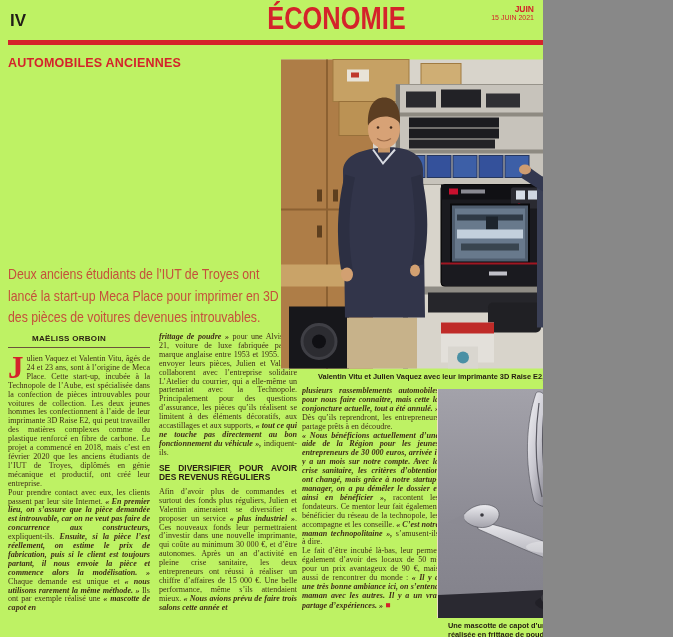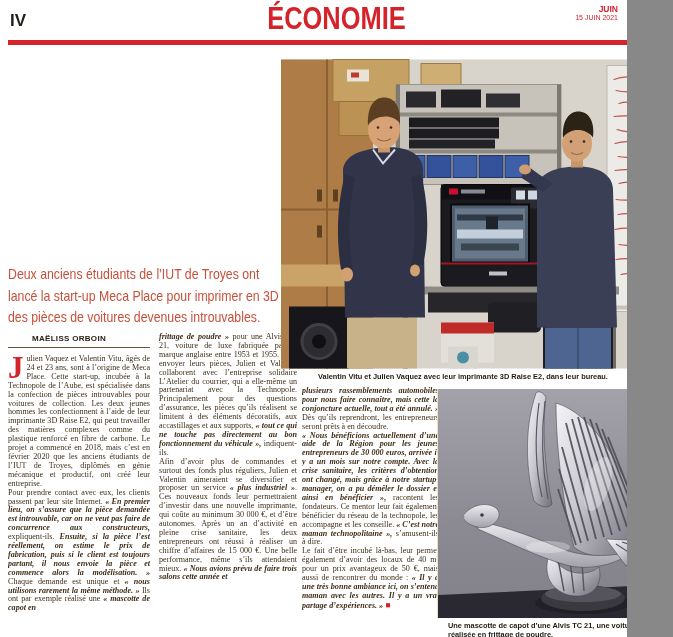--- a/index.html
+++ b/index.html
@@ -1,16 +1,16 @@
 <!DOCTYPE html>
 <html><head>
 <meta charset="utf-8">
 <style>
   html,body{margin:0;padding:0;background:#888;}
-  #page{position:relative;width:627px;height:637px;background:#ffffff;overflow:hidden;
+  #page{position:relative;width:543px;height:637px;background:#bef264;overflow:hidden;
         font-family:"Liberation Sans",sans-serif;}
 
   
   .page-number{position:absolute;left:10px;top:12px;font:700 17px/1 "Liberation Sans",sans-serif;color:#211d18;}
   .section-title{position:absolute;left:0;top:2px;width:673px;text-align:center;
         font:700 31px/1.1 "Liberation Sans",sans-serif;color:#d4232b;transform:scaleX(.82);}
   .masthead-date{position:absolute;right:9px;top:5px;text-align:right;color:#d4232b;}
   .masthead-date .day{font:700 8.5px/9px "Liberation Sans",sans-serif;}
   .masthead-date .date{font:400 7px/8px "Liberation Sans",sans-serif;}
   .red-rule{position:absolute;left:8px;top:40px;width:657px;height:5px;background:#d4232b;}
@@ -53,38 +53,40 @@
 <div id="page">
 
   <div class="page-number">IV</div>
   <div class="section-title">ÉCONOMIE</div>
   <div class="masthead-date">
     <div class="day">JUIN</div>
     <div class="date">15 JUIN 2021</div>
   </div>
   <div class="red-rule"></div>
 
+  <div class="kicker">AUTOMOBILES ANCIENNES</div>
   <div class="standfirst">Deux anciens étudiants de l’IUT de Troyes ont lancé la start-up Meca Place pour imprimer en 3D des pièces de voitures devenues introuvables.</div>
 
   <div class="col" id="col1">
     <div class="byline">MAËLISS ORBOIN</div>
     <div class="byline-rule"></div>
     <p class="bp"><span class="dropcap">J</span><span>ulien Vaquez et Valentin Vitu, âgés de 24 et 23 ans, sont à l’origine de Meca Place. Cette start-up, incubée à la Technopole de l’Aube, est spécialisée dans la confection de pièces introuvables pour voitures de collection. Les deux jeunes hommes les confectionnent à l’aide de leur imprimante 3D Raise E2, qui peut travailler des matières complexes comme du plastique renforcé en fibre de carbone. Le projet a commencé en 2018, mais c’est en février 2020 que les anciens étudiants de l’IUT de Troyes, diplômés en génie mécanique et productif, ont créé leur entreprise.</span></p>
     <p class="bp"><span>Pour prendre contact avec eux, les clients passent par leur site Internet. </span><span class="run-i">« En premier lieu, on s’assure que la pièce demandée est introuvable, car on ne veut pas faire de concurrence aux constructeurs, </span><span>expliquent-ils. </span><span class="run-i">Ensuite, si la pièce l’est réellement, on estime le prix de fabrication, puis si le client est toujours partant, il nous envoie la pièce et commence alors la modélisation. » </span><span>Chaque demande est unique et </span><span class="run-i">« nous utilisons rarement la même méthode. » </span><span>Ils ont par exemple réalisé une </span><span class="run-i">« mascotte de capot en</span></p>
   </div>
 
   <div class="col" id="col2">
     <p class="bp"><span class="run-i">frittage de poudre » </span><span>pour une Alvis TC 21, voiture de luxe fabriquée par la marque anglaise entre 1953 et 1955. Pour envoyer leurs pièces, Julien et Valentin collaborent avec l’entreprise solidaire L’Atelier du courrier, qui a elle-même un partenariat avec la Technopole. Principalement pour des questions d’assurance, les pièces qu’ils réalisent se limitent à des éléments décoratifs, aux accastillages et aux supports, </span><span class="run-i">« tout ce qui ne touche pas directement au bon fonctionnement du véhicule », </span><span>indiquent-ils.</span></p>
+    <h3 class="subheading">SE DIVERSIFIER POUR AVOIR DES REVENUS RÉGULIERS</h3>
     <p class="bp"><span>Afin d’avoir plus de commandes et surtout des fonds plus réguliers, Julien et Valentin aimeraient se diversifier et proposer un service </span><span class="run-i">« plus industriel »</span><span>. Ces nouveaux fonds leur permettraient d’investir dans une nouvelle imprimante, qui coûte au minimum 30 000 €, et d’être autonomes. Après un an d’activité en pleine crise sanitaire, les deux entrepreneurs ont réussi à réaliser un chiffre d’affaires de 15 000 €. Une belle performance, même s’ils attendaient mieux. </span><span class="run-i">« Nous avions prévu de faire trois salons cette année et</span></p>
   </div>
 
   <div class="col" id="col3">
-    <p class="bp"><span class="run-i">plusieurs rassemblements automobiles pour nous faire connaître, mais cette la conjoncture actuelle, tout a été annulé. » </span><span>Dès qu’ils reprendront, les entrepreneurs seront prêts à en découdre.</span></p>
+    <p class="bp"><span class="run-i">plusieurs rassemblements automobiles pour nous faire connaître, mais cette la conjoncture actuelle, tout a été annulé. » </span><span>Dès qu’ils reprendront, les entrepreneurs partage prêts à en découdre.</span></p>
     <p class="bp"><span class="run-i">« Nous bénéficions actuellement d’une aide de la Région pour les jeunes entrepreneurs de 30 000 euros, arrivée il y a un mois sur notre compte. Avec la crise sanitaire, les critères d’obtention ont changé, mais grâce à notre startup-manager, on a pu démêler le dossier et ainsi en bénéficier », </span><span>racontent les fondateurs. Ce mentor leur fait également bénéficier du réseau de la technopole, les accompagne et les conseille. </span><span class="run-i">« C’est notre maman technopolitaine », </span><span>s’amusent-ils à dire.</span></p>
-    <p class="bp"><span>Le fait d’être incubé là-bas, leur permet également d’avoir des locaux de 40 m² pour un prix avantageux de 50 €, mais aussi de rencontrer du monde : </span><span class="run-i">« Il y a une très bonne ambiance ici, on s’entend maman avec les autres. Il y a un vrai partage d’expériences. »</span><span class="run-red"> ■</span></p>
+    <p class="bp"><span>Le fait d’être incubé là-bas, leur permet également d’avoir des locaux de 50 m² pour un prix avantageux de 90 €, mais aussi de rencontrer du monde : </span><span class="run-i">« Il y a une très bonne ambiance ici, on s’entend maman avec les autres. Il y a un vrai partage d’expériences. »</span><span class="run-red"> ■</span></p>
   </div>
 
   <div class="photo" id="photo-main">
     <svg width="392" height="310" viewBox="0 0 392 309">
       <rect width="392" height="309" fill="#d8d4cb"></rect>
 
       <g>
         <rect x="0" y="0" width="92" height="309" fill="#ae7d47"></rect>
         <line x1="46" y1="0" x2="46" y2="309" stroke="#8c6132" stroke-width="2"></line>
         <line x1="0" y1="150" x2="92" y2="150" stroke="#8c6132" stroke-width="2"></line>

